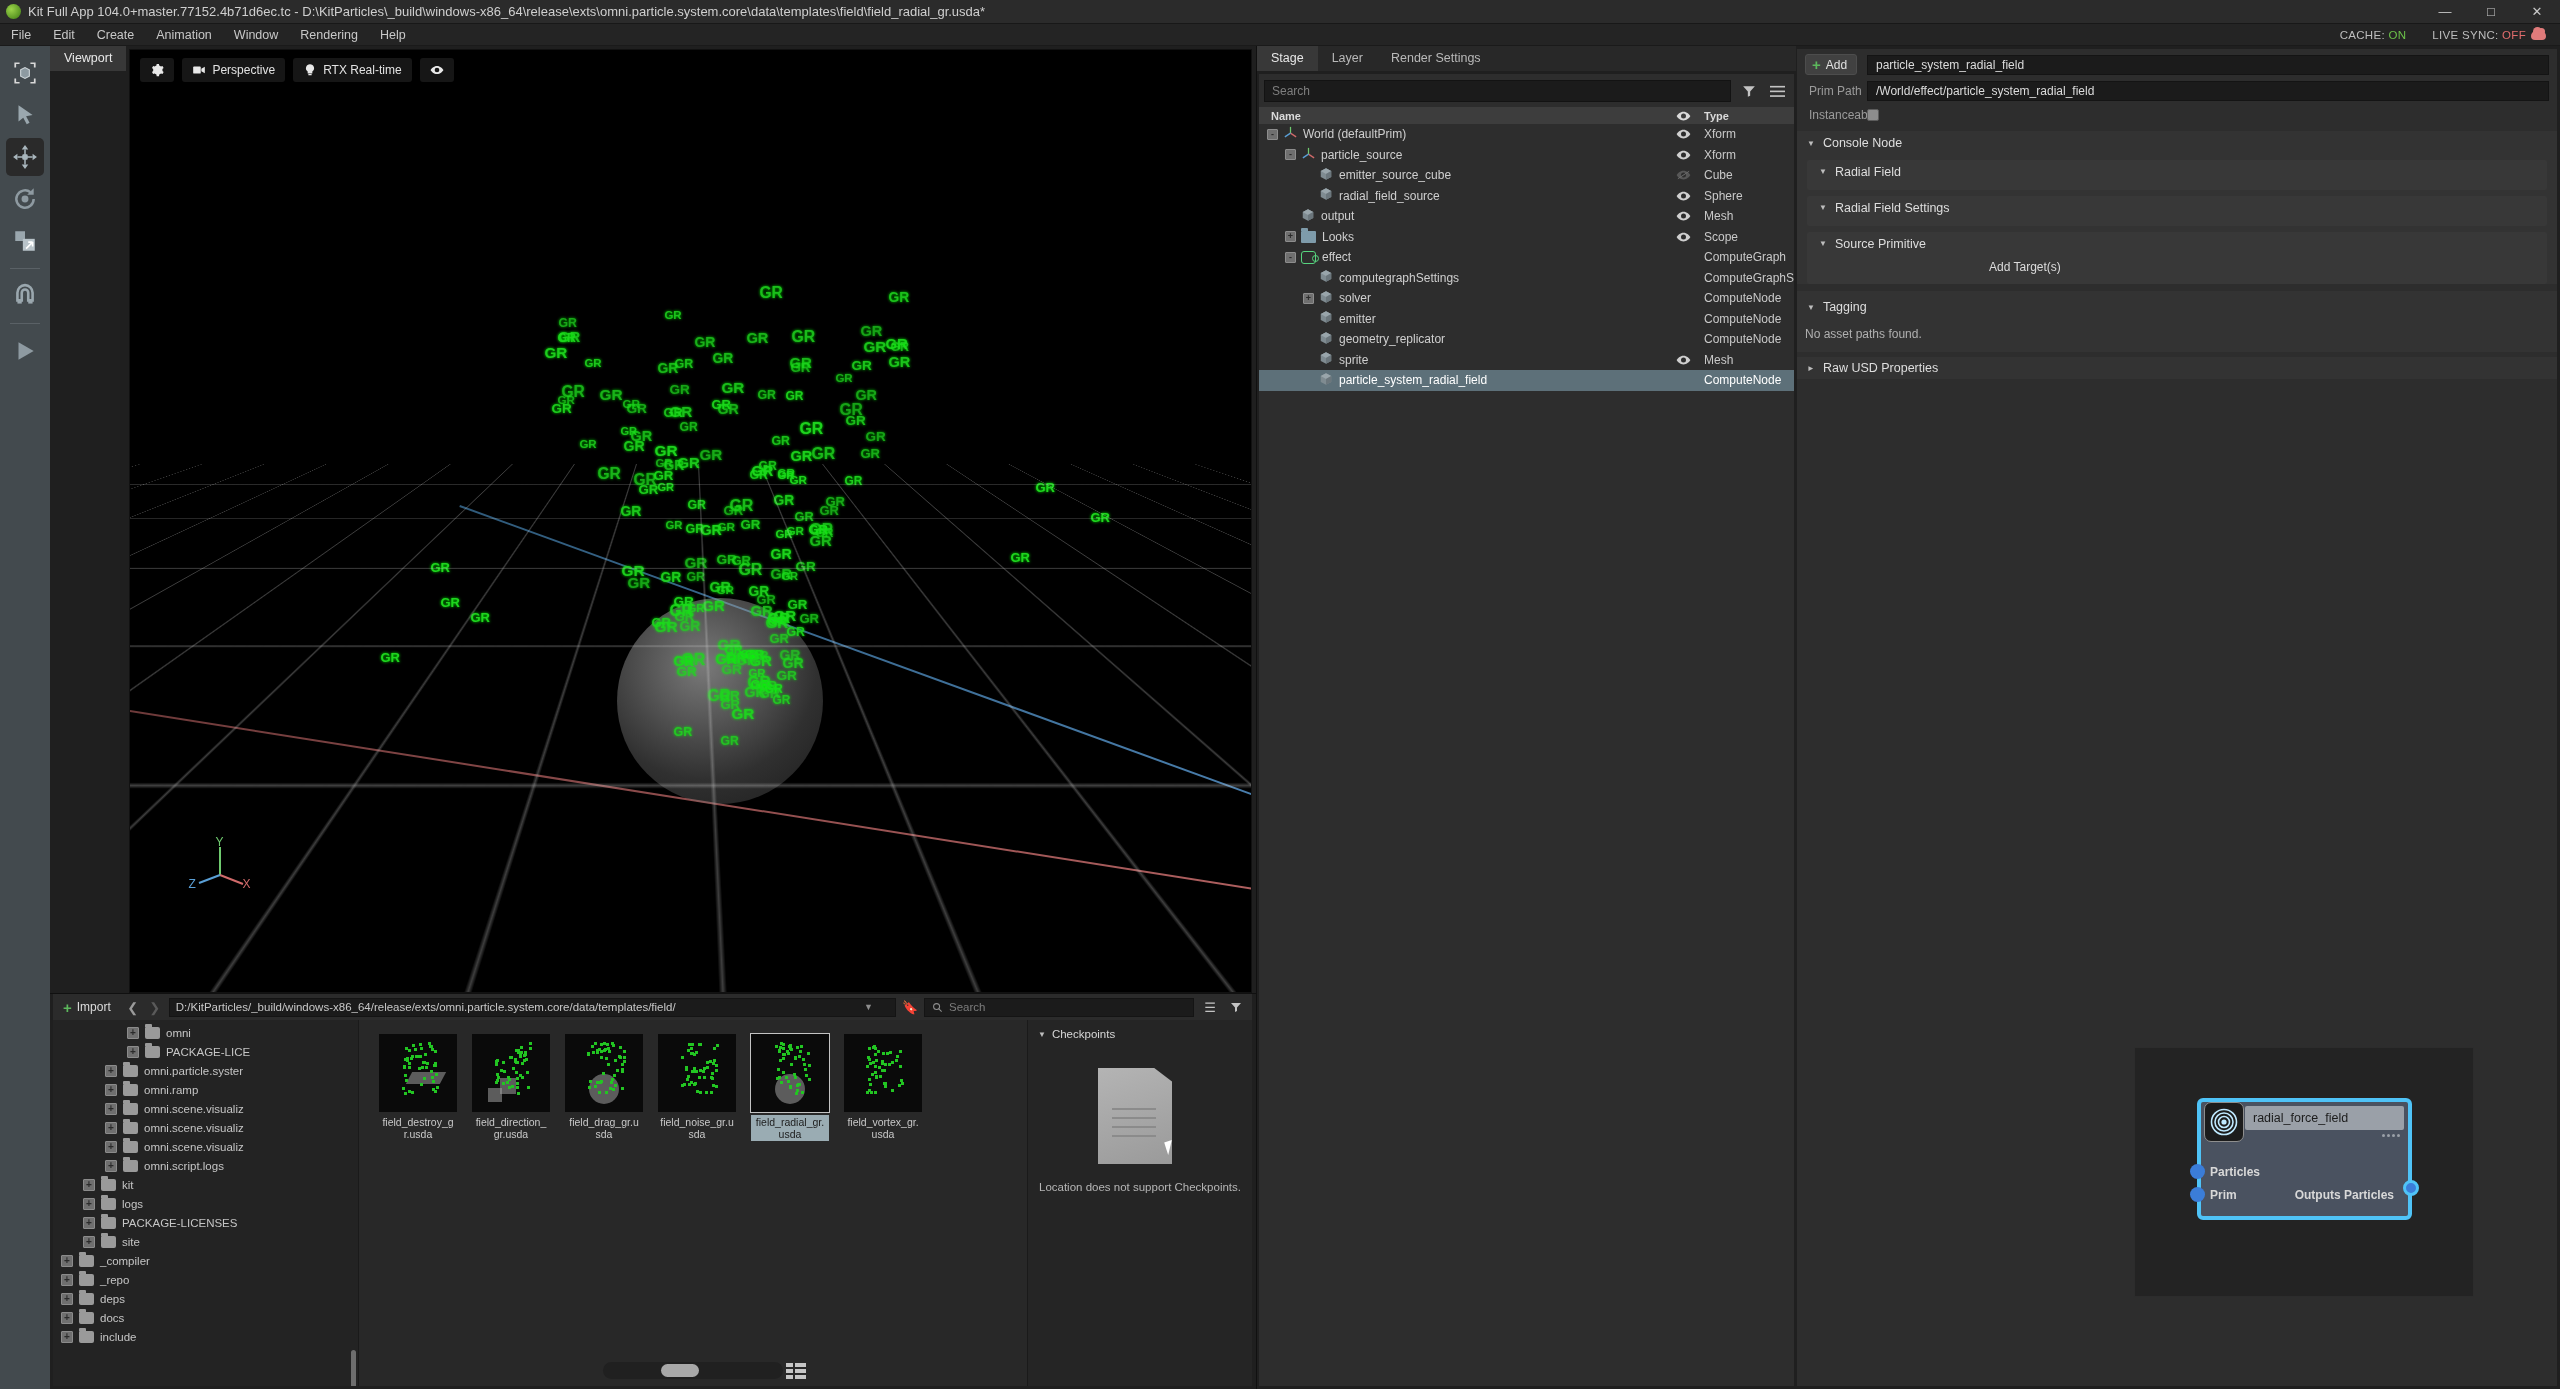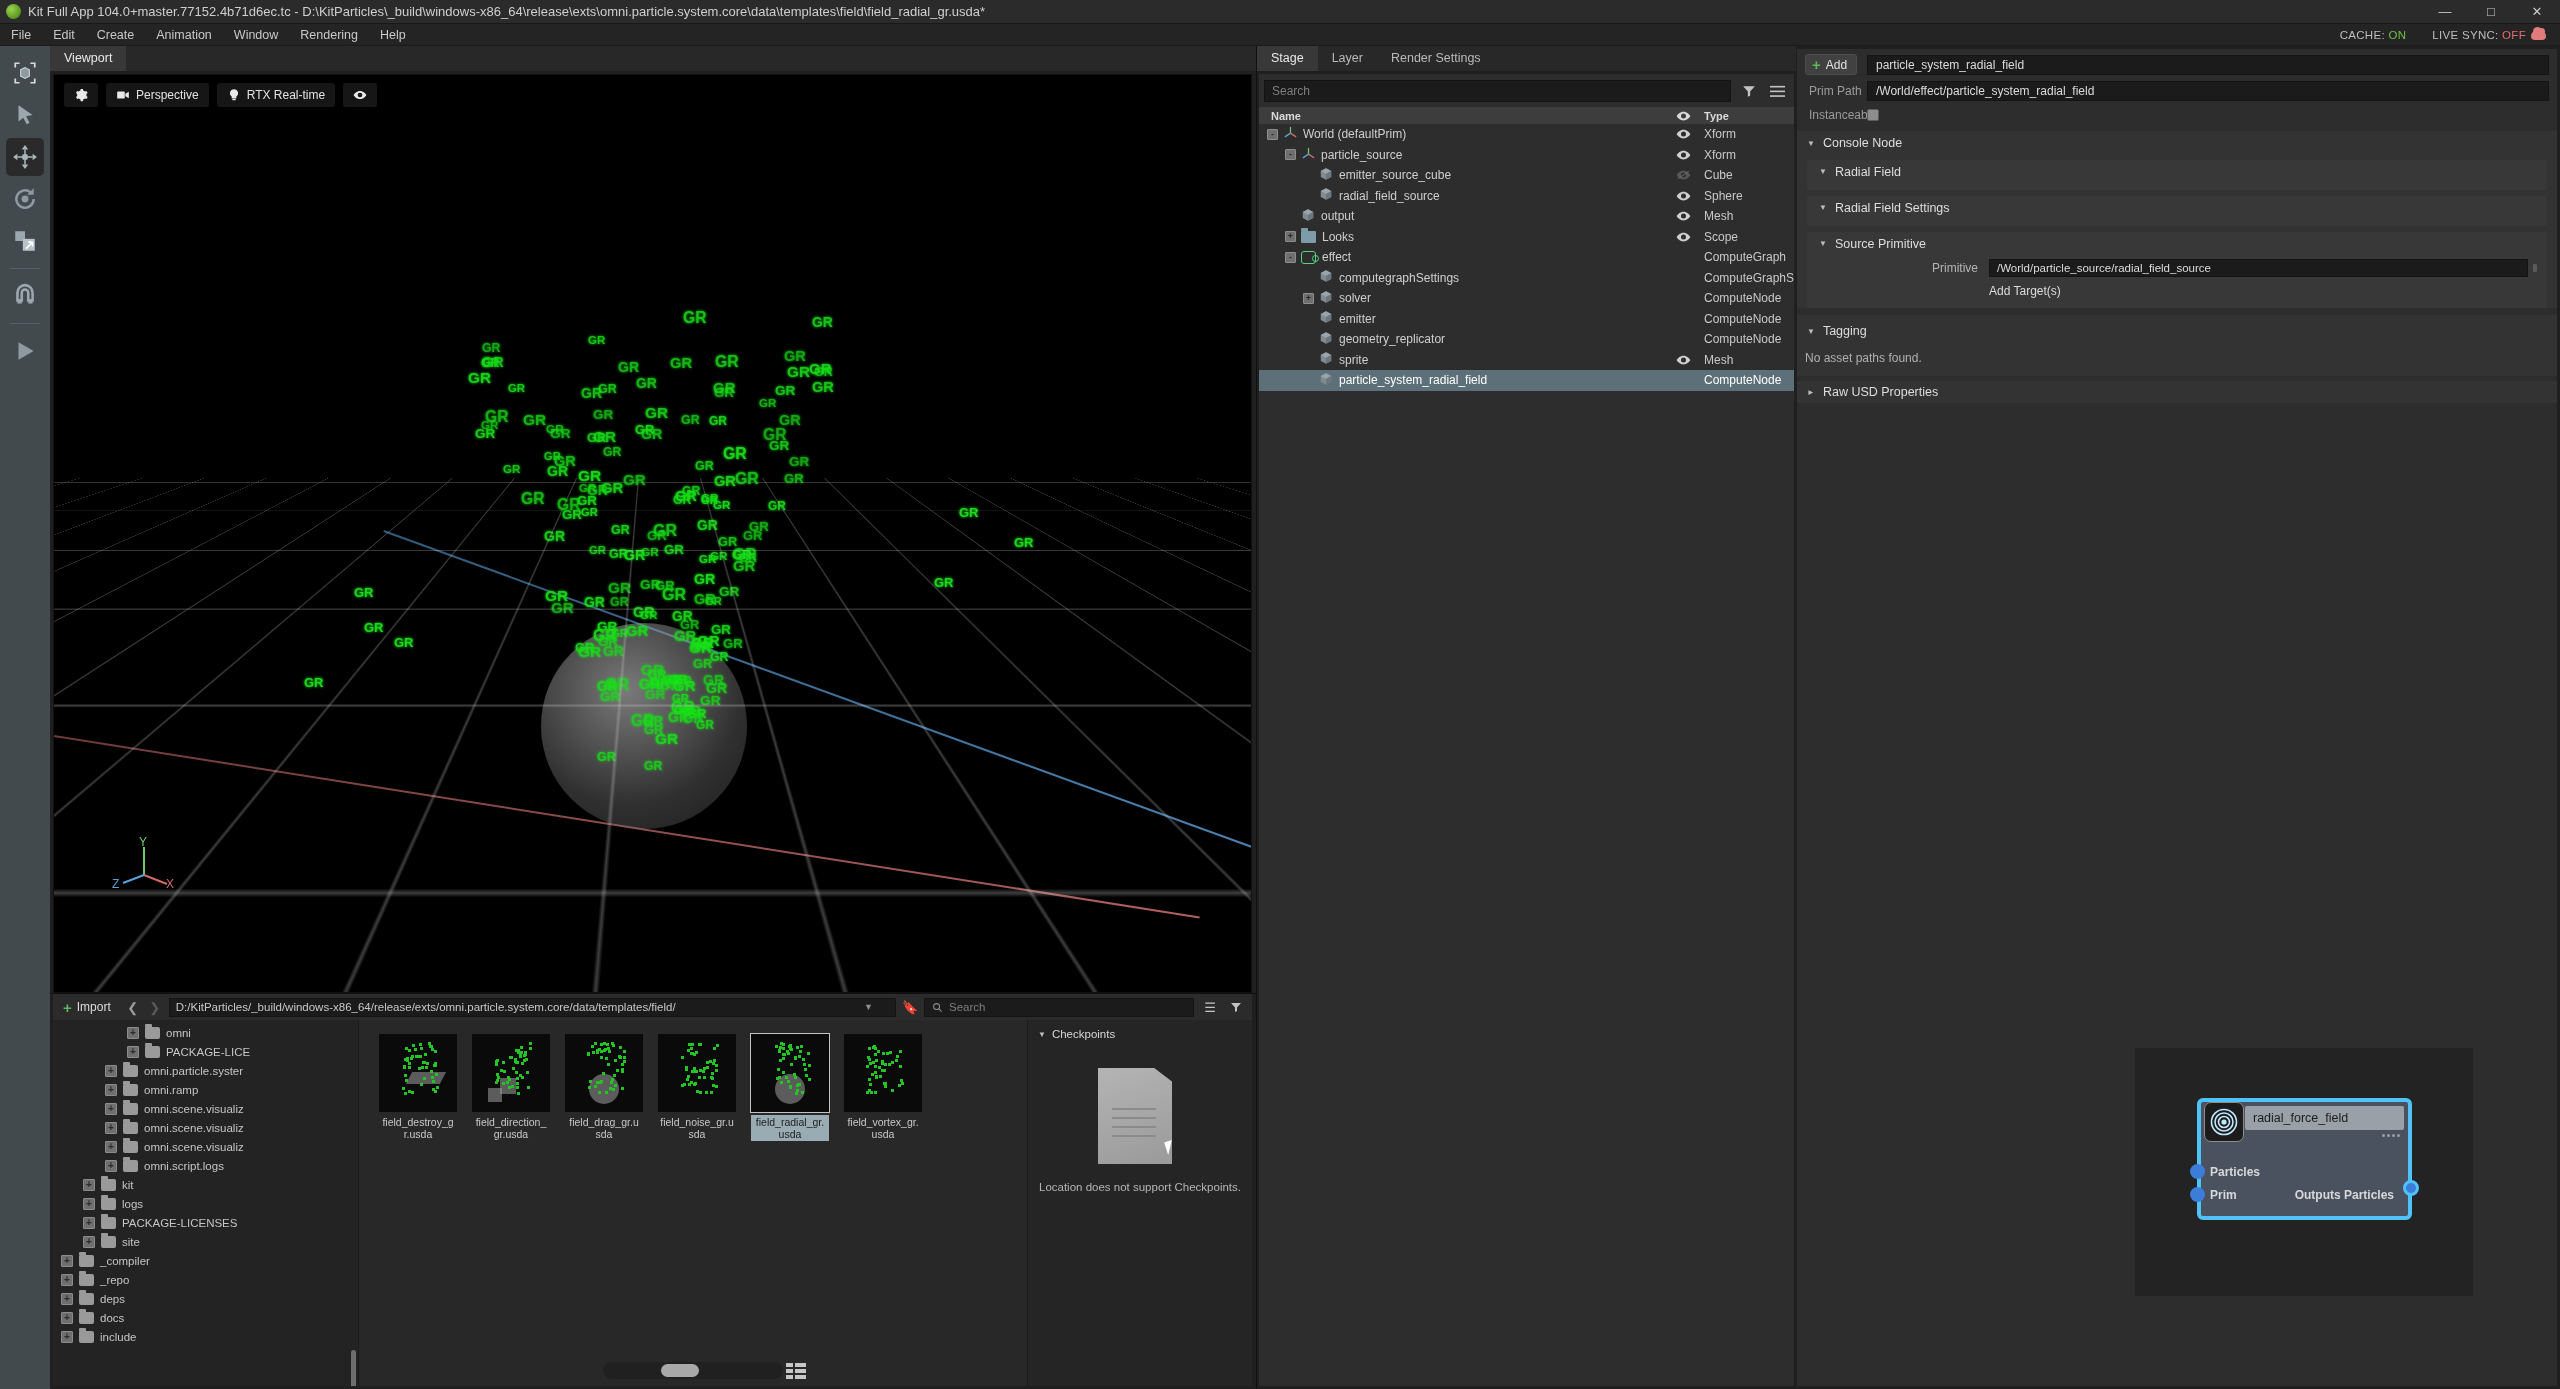--- a/index.html
+++ b/index.html
@@ -38,21 +38,21 @@
   .tool { width:38px; height:38px; border-radius:5px; display:flex;
     align-items:center; justify-content:center; position:relative; }
   .tool.sel { background:#2a2a2a; }
   .tool svg { width:26px; height:26px; }
   .tsep { width:30px; height:1px; background:#5a6166; margin:4px 0; }
 
   
   #center { flex:1; display:flex; flex-direction:column; min-width:0; background:#1f1f1f;}
 
   
-  #viewportwrap { height:947px; display:flex; flex-direction:column; }
+  #viewportwrap { height:947px; display:flex; flex-direction:row; }
   .tabbar { height:25px; background:#282828; display:flex; align-items:flex-end; }
   .tabbar .tab { height:25px; line-height:25px; padding:0 14px; font-size:12.5px;
     color:#b9b9b9; background:#282828; }
   .tabbar .tab.active { background:#383838; color:#e8e8e8; }
   #vpbody { flex:1; background:#000; position:relative; margin:3px 4px 0 3px;
     border:1px solid #111; overflow:hidden; }
   #vptools { position:absolute; top:8px; left:10px; display:flex; gap:8px; z-index:6; }
   .vpbtn { height:24px; background:#1b1b1bcc; border-radius:3px; display:flex;
     align-items:center; gap:6px; padding:0 10px; font-size:12px; color:#e2e2e2; }
   .vpbtn svg { width:14px; height:14px; }
@@ -1265,25 +1265,20 @@
             <span class="caretdn">▼</span>
             <span>Radial Field Settings</span>
           </div>
         </div>
 
         <div class="sub">
           <div class="sh">
             <span class="caretdn">▼</span>
             <span>Source Primitive</span>
           </div>
-          <div class="arow">
-            <div class="lbl">Primitive</div>
-            <div class="pathfld">/World/particle_source/radial_field_source</div>
-            <div class="mark dim"></div>
-          </div>
           <div class="arow" style="height:20px;">
             <div class="lbl"></div>
             <div style="flex:1;font-size:12px;color:#dcdcdc;">Add Target(s)</div>
           </div>
         </div>
       </div>
 
       <div class="sect tagbox">
         <div class="sh" style="height:20px;">
           <span class="caretdn">▼</span>

